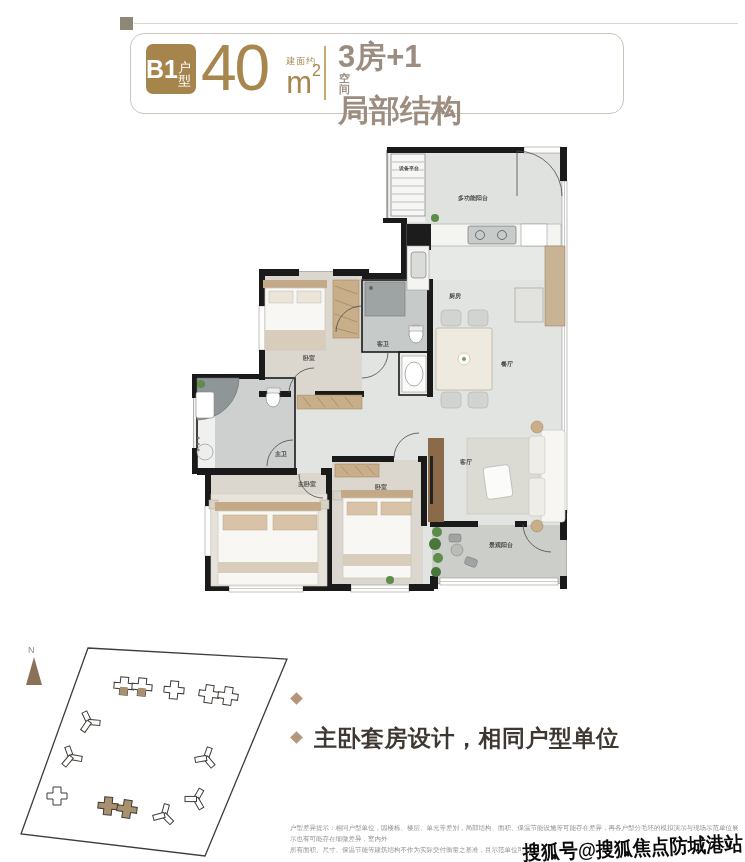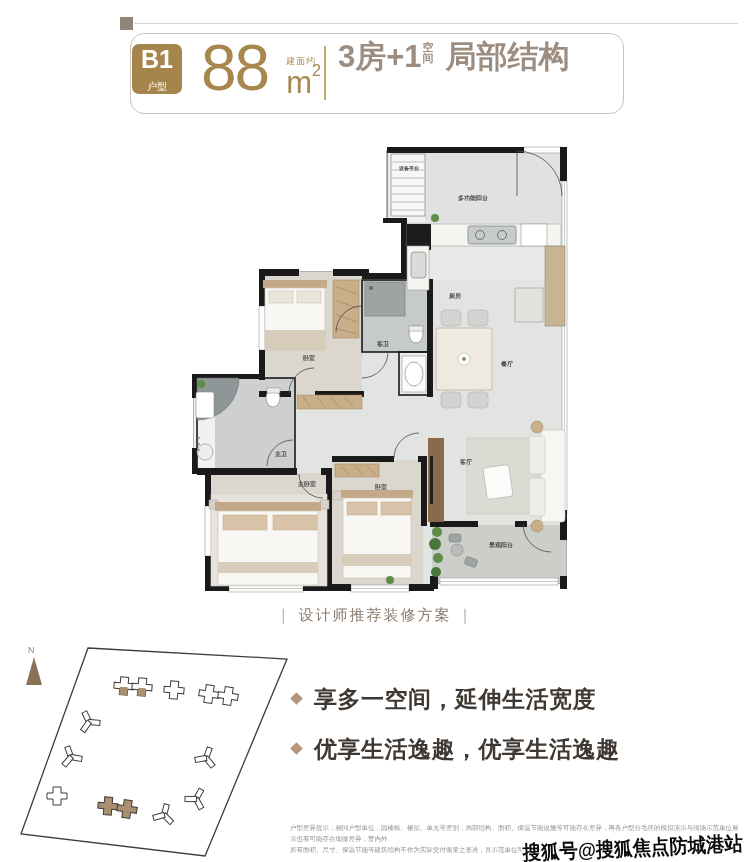--- a/index.html
+++ b/index.html
@@ -3,34 +3,34 @@
 <meta charset="utf-8">
 <style>
   html,body{margin:0;padding:0;background:#ffffff;}
   .page{position:relative;width:745px;height:862px;background:#fff;overflow:hidden;
         font-family:"Liberation Sans","DejaVu Sans",sans-serif;}
   
   .top-line{position:absolute;left:134px;top:23px;width:604px;height:1px;background:#DAD4CB;}
   .corner-square{position:absolute;left:120px;top:17px;width:13px;height:13px;background:#8E8776;}
   .header-box{position:absolute;left:130px;top:33px;width:492px;height:79px;background:#fff;
               border:1px solid #CBC4BA;border-radius:14px;}
-  .b1-badge{position:absolute;left:132px;top:44px;width:50px;height:50px;background:#A6854D;
-            border-radius:7px;color:#fff;display:flex;flex-direction:column;align-items:center;
+  .b1-badge{position:absolute;left:146px;top:44px;width:50px;height:50px;background:#A6854D;
+            border-radius:7px;color:#fff;display:flex;flex-direction:row;align-items:center;
             justify-content:center;line-height:1;}
   .b1-badge .b1{font-size:25px;font-weight:bold;letter-spacing:0px;}
-  .b1-badge .hx{font-size:10px;margin-top:10px;font-family:Liberation Serif, serif;}
+  .b1-badge .hx{font-size:13px;margin-top:10px;font-family:Liberation Serif, serif;}
   .area-group{position:absolute;left:201px;top:36px;color:#A7874E;display:flex;align-items:flex-end;line-height:1;}
   .area-num{font-size:64px;font-weight:500;letter-spacing:-2px;}
   .unit-col{display:flex;flex-direction:column;align-items:flex-start;margin-left:18px;margin-bottom:2px;}
   .approx{font-size:9px;letter-spacing:1px;margin-bottom:1px;}
   .unit-row{display:flex;align-items:flex-start;line-height:1;}
   .unit-m{font-size:31px;font-weight:500;}
   .unit-sup{font-size:16px;font-weight:500;margin-top:-4px;}
   .header-divider{position:absolute;left:324px;top:46px;width:2px;height:54px;background:#C8A96C;}
-  .headline{position:absolute;left:338px;top:41px;color:#9C8D80;display:flex;align-items:flex-start;line-height:1;white-space:nowrap;}
+  .headline{position:absolute;left:338px;top:41px;color:#9C8D80;display:flex;align-items:flex-start;line-height:1;white-space:nowrap;flex-direction:column;}
   .hl-big{font-size:31px;font-weight:bold;}
   .hl-stack{display:flex;flex-direction:column;margin:1px 2px 0 1px;line-height:1;}
   .hl-stack span{font-size:11px;font-weight:bold;}
   .hl-gap{width:10px;}
   .subheadline{position:absolute;left:338px;top:82px;color:#9C8D80;font-size:18px;font-weight:600;
                letter-spacing:1px;white-space:nowrap;}
   
   .plan-svg{position:absolute;left:185px;top:138px;}
   .room-label{font-size:6px;fill:#4B4B4B;text-anchor:middle;font-weight:bold;}
   .room-label.sm{font-size:5px;}
@@ -59,21 +59,21 @@
   <div class="top-line"></div>
   <div class="corner-square"></div>
   <div class="header-box"></div>
 
   <div class="b1-badge">
     <span class="b1">B1</span>
     <span class="hx">户型</span>
   </div>
 
   <div class="area-group">
-    <span class="area-num">88</span>
+    <span class="area-num">40</span>
     <span class="unit-col">
       <span class="approx">建面约</span>
       <span class="unit-row">
         <span class="unit-m">m</span>
         <span class="unit-sup">2</span>
       </span>
     </span>
   </div>
 
   <div class="header-divider"></div>
@@ -307,23 +307,20 @@
       <text class="room-label" x="322" y="228">餐厅</text>
       <text class="room-label" x="124" y="222">卧室</text>
       <text class="room-label" x="96" y="318">主卫</text>
       <text class="room-label" x="122" y="348">主卧室</text>
       <text class="room-label" x="196" y="351">卧室</text>
       <text class="room-label" x="281" y="326">客厅</text>
       <text class="room-label" x="316" y="409">景观阳台</text>
     </g>
   </svg>
 
-  <div class="caption">
-    <span class="bar">｜</span><span>设计师推荐装修方案</span><span class="bar">｜</span>
-  </div>
 
   <svg class="site-svg" width="290" height="224" viewBox="0 0 290 224">
     <defs>
       <path id="bx" d="M-10,-3 L-4,-3 L-4,-9 L4,-9 L4,-3 L10,-3 L10,3 L4,3 L4,9 L-4,9 L-4,3 L-10,3 Z"></path>
       <g id="by">
         <rect x="-2.6" y="-11" width="5.2" height="11.5"></rect>
         <rect x="-2.6" y="-11" width="5.2" height="11.5" transform="rotate(120)"></rect>
         <rect x="-2.6" y="-11" width="5.2" height="11.5" transform="rotate(240)"></rect>
       </g>
     </defs>
@@ -345,25 +342,24 @@
       <use href="#by" transform="translate(59,119) rotate(-20)" fill="#FFFFFF"></use>
       <use href="#by" transform="translate(194,120) rotate(20)" fill="#FFFFFF"></use>
       <use href="#by" transform="translate(152,177) rotate(15)" fill="#FFFFFF"></use>
       <use href="#by" transform="translate(184,161) rotate(30)" fill="#FFFFFF"></use>
     </g>
   </svg>
 
   <ul class="features">
     <li>
       <span class="diamond"></span>
-      <span class="feature-text">享多一空间，延伸生活宽度</span>
     </li>
     <li>
       <span class="diamond"></span>
-      <span class="feature-text">优享生活逸趣，优享生活逸趣</span>
+      <span class="feature-text">主卧套房设计，相同户型单位</span>
     </li>
   </ul>
 
   <div class="disclaimer">
     <div>户型差异提示：相同户型单位，因楼栋、楼层、单元等差别，局部结构、面积、保温节能设施等可能存在差异，再各户型分毛坯的模拟演示与现场示范单位展示也有可能存在细微差异，室内外</div>
     <div>所有面积、尺寸、保温节能等建筑结构不作为实际交付衡量之基准，且示范单位可能存在未包含保温节能等要求。</div>
   </div>
 
   <div class="watermark">搜狐号@搜狐焦点防城港站</div>
 

